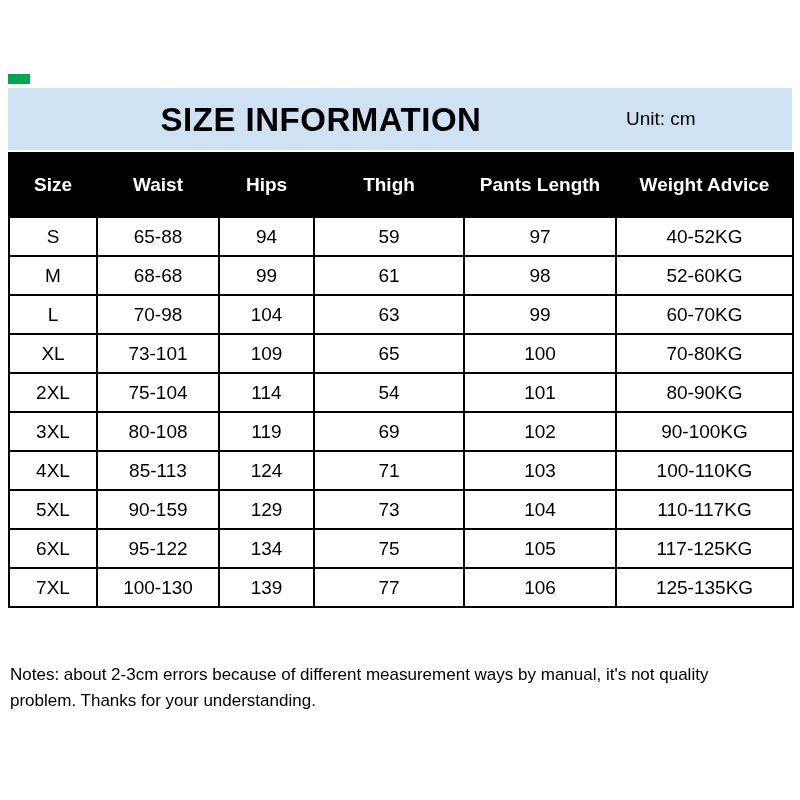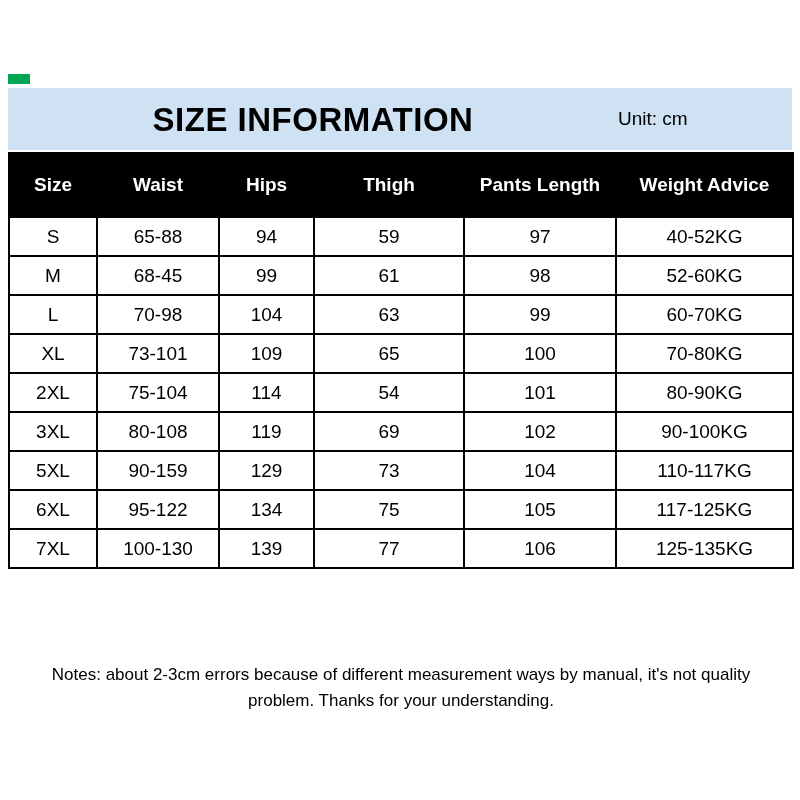--- a/index.html
+++ b/index.html
@@ -34,20 +34,21 @@
   }
   .header-title {
     flex: 0 0 auto;
     width: 610px;
     text-align: center;
     font-size: 33px;
     font-weight: bold;
     color: #000000;
     letter-spacing: 0.5px;
     line-height: 1;
+    padding-left: 8px;
   }
   .header-unit {
     flex: 0 0 auto;
     font-size: 19px;
     font-weight: normal;
     color: #000000;
   }
 
   
   .corner-mark {
@@ -99,21 +100,20 @@
 
   
   .notes {
     position: absolute;
     left: 10px;
     top: 662px;
     width: 782px;
     font-size: 17px;
     color: #000000;
     line-height: 1.55;
-    text-align: center;
   }
 </style>
 </head>
 <body>
 
 <div class="page">
 
   <div class="corner-mark"></div>
 
   <div class="header-band">
@@ -144,21 +144,21 @@
       <tr>
         <td>S</td>
         <td>65-88</td>
         <td>94</td>
         <td>59</td>
         <td>97</td>
         <td>40-52KG</td>
       </tr>
       <tr>
         <td>M</td>
-        <td>68-45</td>
+        <td>68-68</td>
         <td>99</td>
         <td>61</td>
         <td>98</td>
         <td>52-60KG</td>
       </tr>
       <tr>
         <td>L</td>
         <td>70-98</td>
         <td>104</td>
         <td>63</td>
@@ -183,20 +183,28 @@
       </tr>
       <tr>
         <td>3XL</td>
         <td>80-108</td>
         <td>119</td>
         <td>69</td>
         <td>102</td>
         <td>90-100KG</td>
       </tr>
       <tr>
+        <td>4XL</td>
+        <td>85-113</td>
+        <td>124</td>
+        <td>71</td>
+        <td>103</td>
+        <td>100-110KG</td>
+      </tr>
+      <tr>
         <td>5XL</td>
         <td>90-159</td>
         <td>129</td>
         <td>73</td>
         <td>104</td>
         <td>110-117KG</td>
       </tr>
       <tr>
         <td>6XL</td>
         <td>95-122</td>

